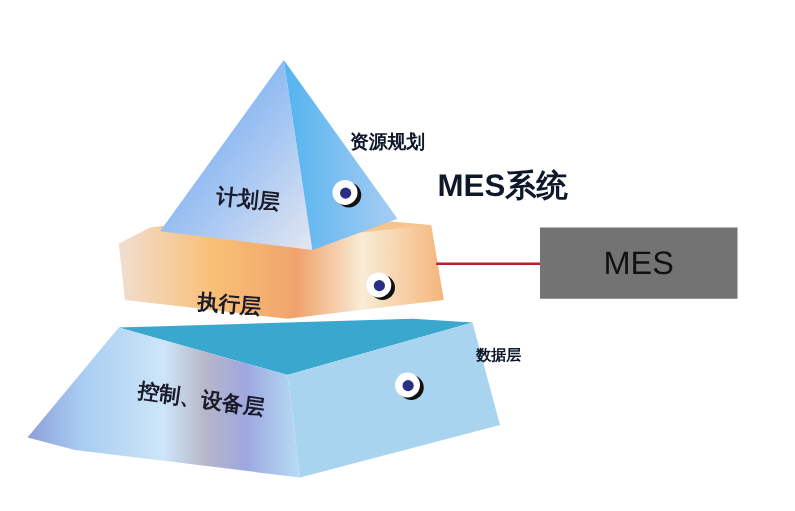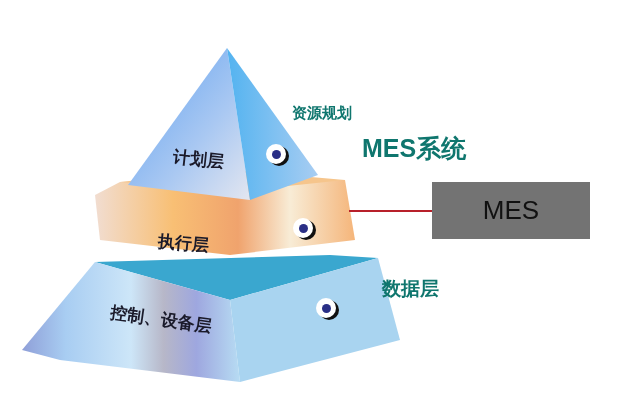--- a/index.html
+++ b/index.html
@@ -1,19 +1,19 @@
 <!DOCTYPE html>
 <html><head>
 <meta charset="utf-8">
 <style>
   html,body{margin:0;padding:0;background:#fff;}
   body{width:636px;height:409px;position:relative;overflow:hidden;font-family:"DejaVu Sans",sans-serif;}
   svg.pyr{position:absolute;left:0;top:0;}
   .lbl{position:absolute;font-weight:bold;color:#1a1a2a;white-space:nowrap;}
-  .red{position:absolute;font-weight:bold;color:#0f766e;white-space:nowrap;margin-left:12px;}
+  .red{position:absolute;font-weight:bold;color:#0f172a;white-space:nowrap;}
   .mesbox{position:absolute;left:432px;top:182px;width:158px;height:57px;background:#737373;
     display:flex;align-items:center;justify-content:center;font-family:"Liberation Sans",sans-serif;font-size:26px;color:#111;}
   .connector{position:absolute;left:349px;top:210px;width:83px;height:2px;background:#b8202a;}
   .eye{position:absolute;width:20px;height:20px;border-radius:50%;background:#fff;
     box-shadow:3px 2px 0 #111;display:flex;align-items:center;justify-content:center;}
   .eye span{display:block;width:9px;height:9px;border-radius:50%;background:#2a2f86;}
 </style>
 </head>
 <body>
 
@@ -55,21 +55,21 @@
   <polygon points="227,48 128,185 250,200" fill="url(#topL)"></polygon>
   <polygon points="227,48 250,200 318,175" fill="url(#topR)"></polygon>
 </svg>
 
 <div class="lbl" style="left:173px;top:148px;font-size:17px;transform:rotate(6deg);">计划层</div>
 <div class="lbl" style="left:158px;top:232px;font-size:17px;transform:rotate(5deg);">执行层</div>
 <div class="lbl" style="left:110px;top:308px;font-size:17px;transform:rotate(8deg);">控制、设备层</div>
 
 <div class="red" style="left:280px;top:104px;font-size:15px;">资源规划</div>
 <div class="red" style="left:350px;top:132px;font-size:25px;font-family:Liberation Sans, sans-serif;">MES系统</div>
-<div class="red" style="left:370px;top:276px;font-size:19px;">数据层</div>
+<div class="red" style="left:381px;top:276px;font-size:12px;">数据层</div>
 
 <div class="connector"></div>
 <div class="mesbox">MES</div>
 
 <div class="eye" style="left:266px;top:144px;">
     <span></span>
   </div>
 <div class="eye" style="left:293px;top:218px;">
     <span></span>
   </div>

